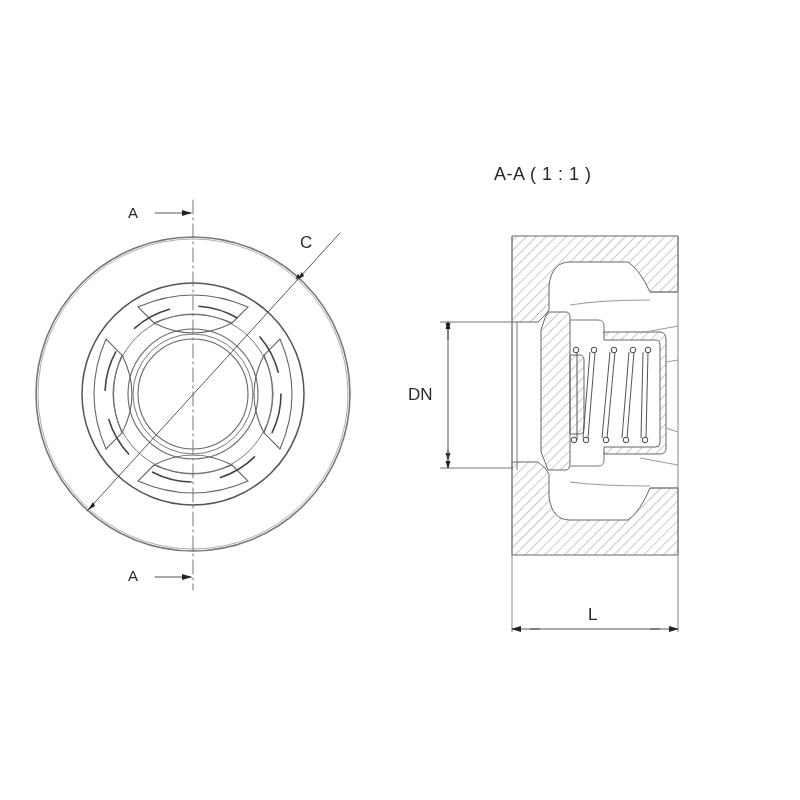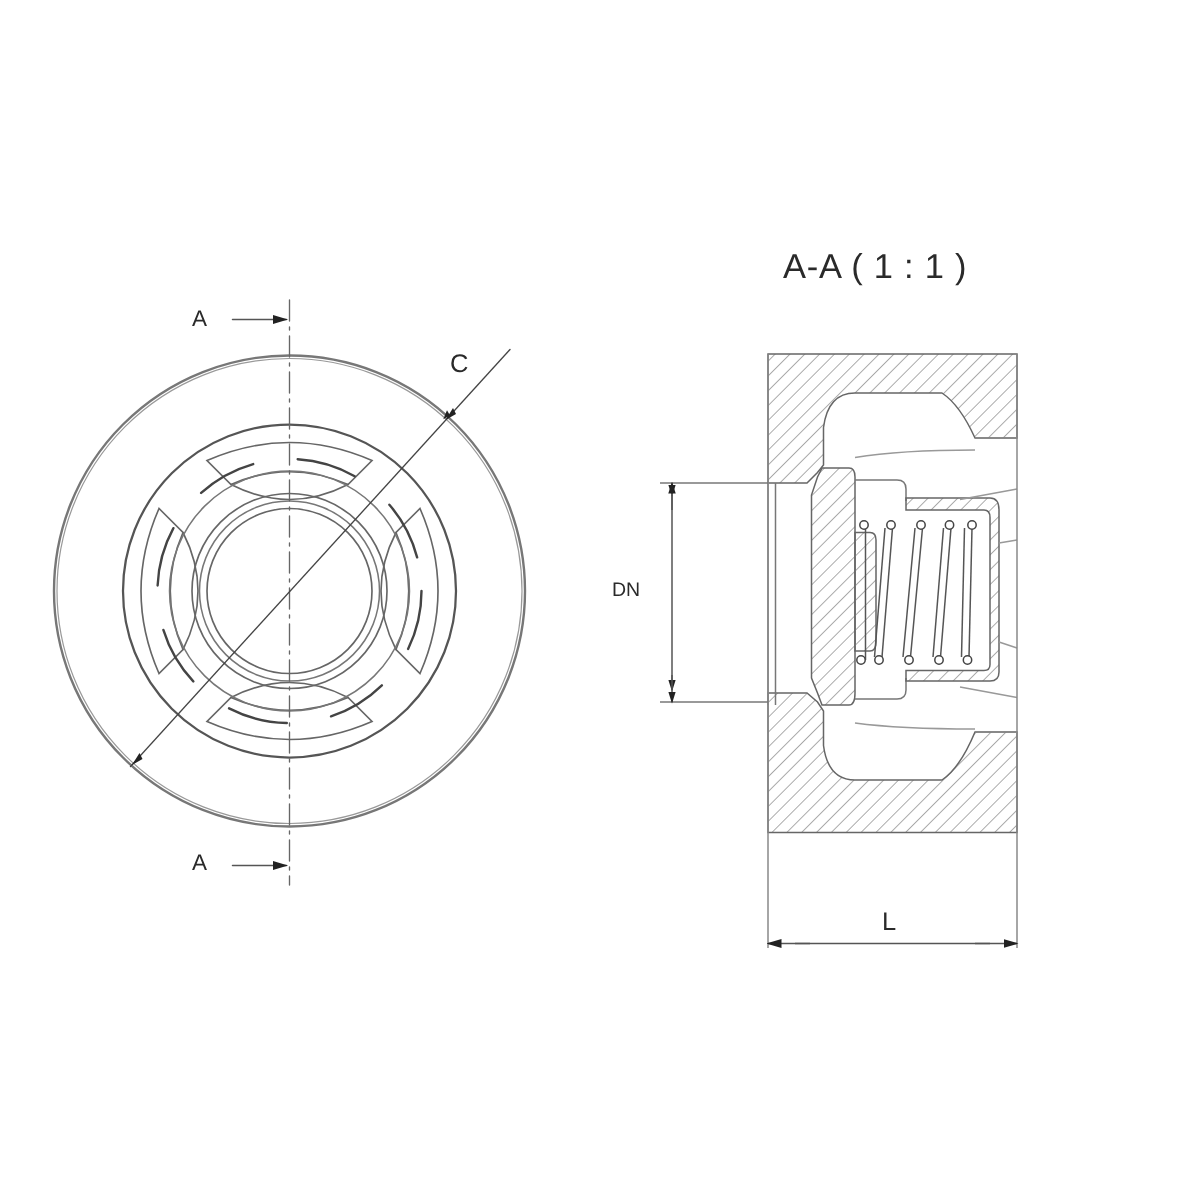--- a/index.html
+++ b/index.html
@@ -1,24 +1,24 @@
 <!DOCTYPE html>
 <html><head>
 <meta charset="utf-8">
 <style>
   html, body { margin: 0; padding: 0; background: #ffffff; }
   body { width: 800px; height: 800px; position: relative; overflow: hidden;
          font-family: "Liberation Sans", "DejaVu Sans", sans-serif; }
   #drawing { position: absolute; left: 0; top: 0; }
   .lbl { position: absolute; color: #2a2a2a; white-space: nowrap; }
-  .title { left: 522px; top: 164px; font-size: 23px; letter-spacing: 0.5px; }
+  .title { left: 494px; top: 164px; font-size: 18px; letter-spacing: 0.5px; }
   .lbl-a-top { left: 128px; top: 204px; font-size: 15px; }
   .lbl-a-bot { left: 128px; top: 567px; font-size: 15px; }
   .lbl-c { left: 300px; top: 233px; font-size: 17px; }
-  .lbl-dn { left: 408px; top: 385px; font-size: 13px; }
+  .lbl-dn { left: 408px; top: 385px; font-size: 17px; }
   .lbl-l { left: 588px; top: 605px; font-size: 17px; }
 </style>
 </head>
 <body>
 
 <svg id="drawing" width="800" height="800" viewBox="0 0 800 800" xmlns="http://www.w3.org/2000/svg">
   <defs>
     <pattern id="hatch" patternUnits="userSpaceOnUse" width="7" height="7" patternTransform="rotate(45)">
       <line x1="0" y1="0" x2="0" y2="7" stroke="#9a9a9a" stroke-width="1.1"></line>
     </pattern>

